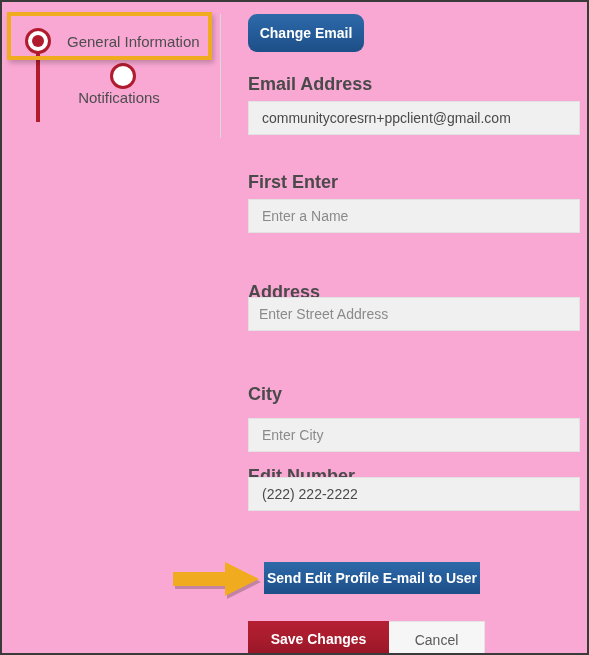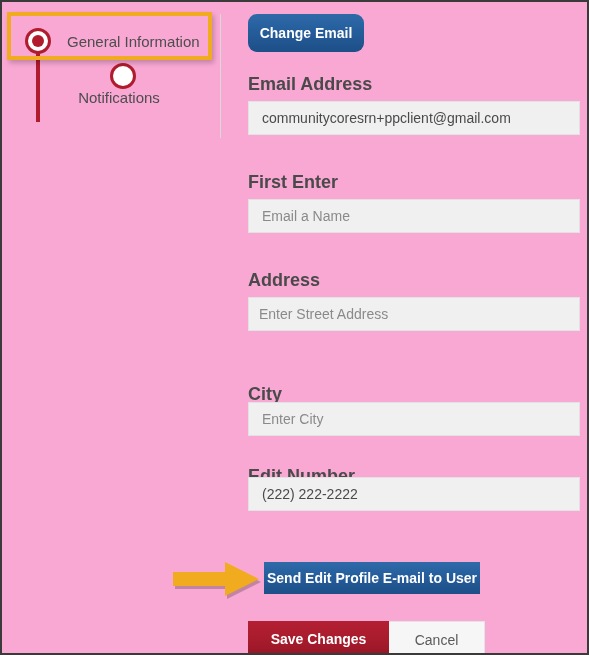--- a/index.html
+++ b/index.html
@@ -157,24 +157,24 @@
     font-family: "Liberation Sans", sans-serif;
   }
   .field-box.filled {
     color: #4a4a4a;
   }
 
   .lbl-email   { top: 72px; }
   .box-email   { top: 99px; }
   .lbl-first   { top: 170px; }
   .box-first   { top: 197px; }
-  .lbl-address { top: 268px; }
+  .lbl-address { top: 280px; }
   .box-address { top: 295px; padding-left: 10px; }
   .lbl-city    { top: 366px; margin-top: 16px; }
-  .box-city    { top: 400px; }
+  .box-city    { top: 416px; }
   .lbl-phone   { top: 464px; }
   .box-phone   { top: 475px; }
 
   .send-email-btn {
     position: absolute;
     left: 4px;
     top: 560px;
     width: 216px;
     height: 32px;
     line-height: 32px;
@@ -244,21 +244,21 @@
   <div class="divider"></div>
 
   <div class="panel">
 
     <div class="btn btn-blue change-email">Change Email</div>
 
     <div class="field-label lbl-email">Email Address</div>
     <div class="field-box filled box-email">communitycoresrn+ppclient@gmail.com</div>
 
     <div class="field-label lbl-first">First Enter</div>
-    <div class="field-box box-first">Email a Name</div>
+    <div class="field-box box-first">Enter a Name</div>
 
     <div class="field-label lbl-address">Address</div>
     <div class="field-box box-address">Enter Street Address</div>
 
     <div class="field-label lbl-city">City</div>
     <div class="field-box box-city">Enter City</div>
 
     <div class="field-label lbl-phone">Edit Number</div>
     <div class="field-box filled box-phone">(222) 222-2222</div>
 

